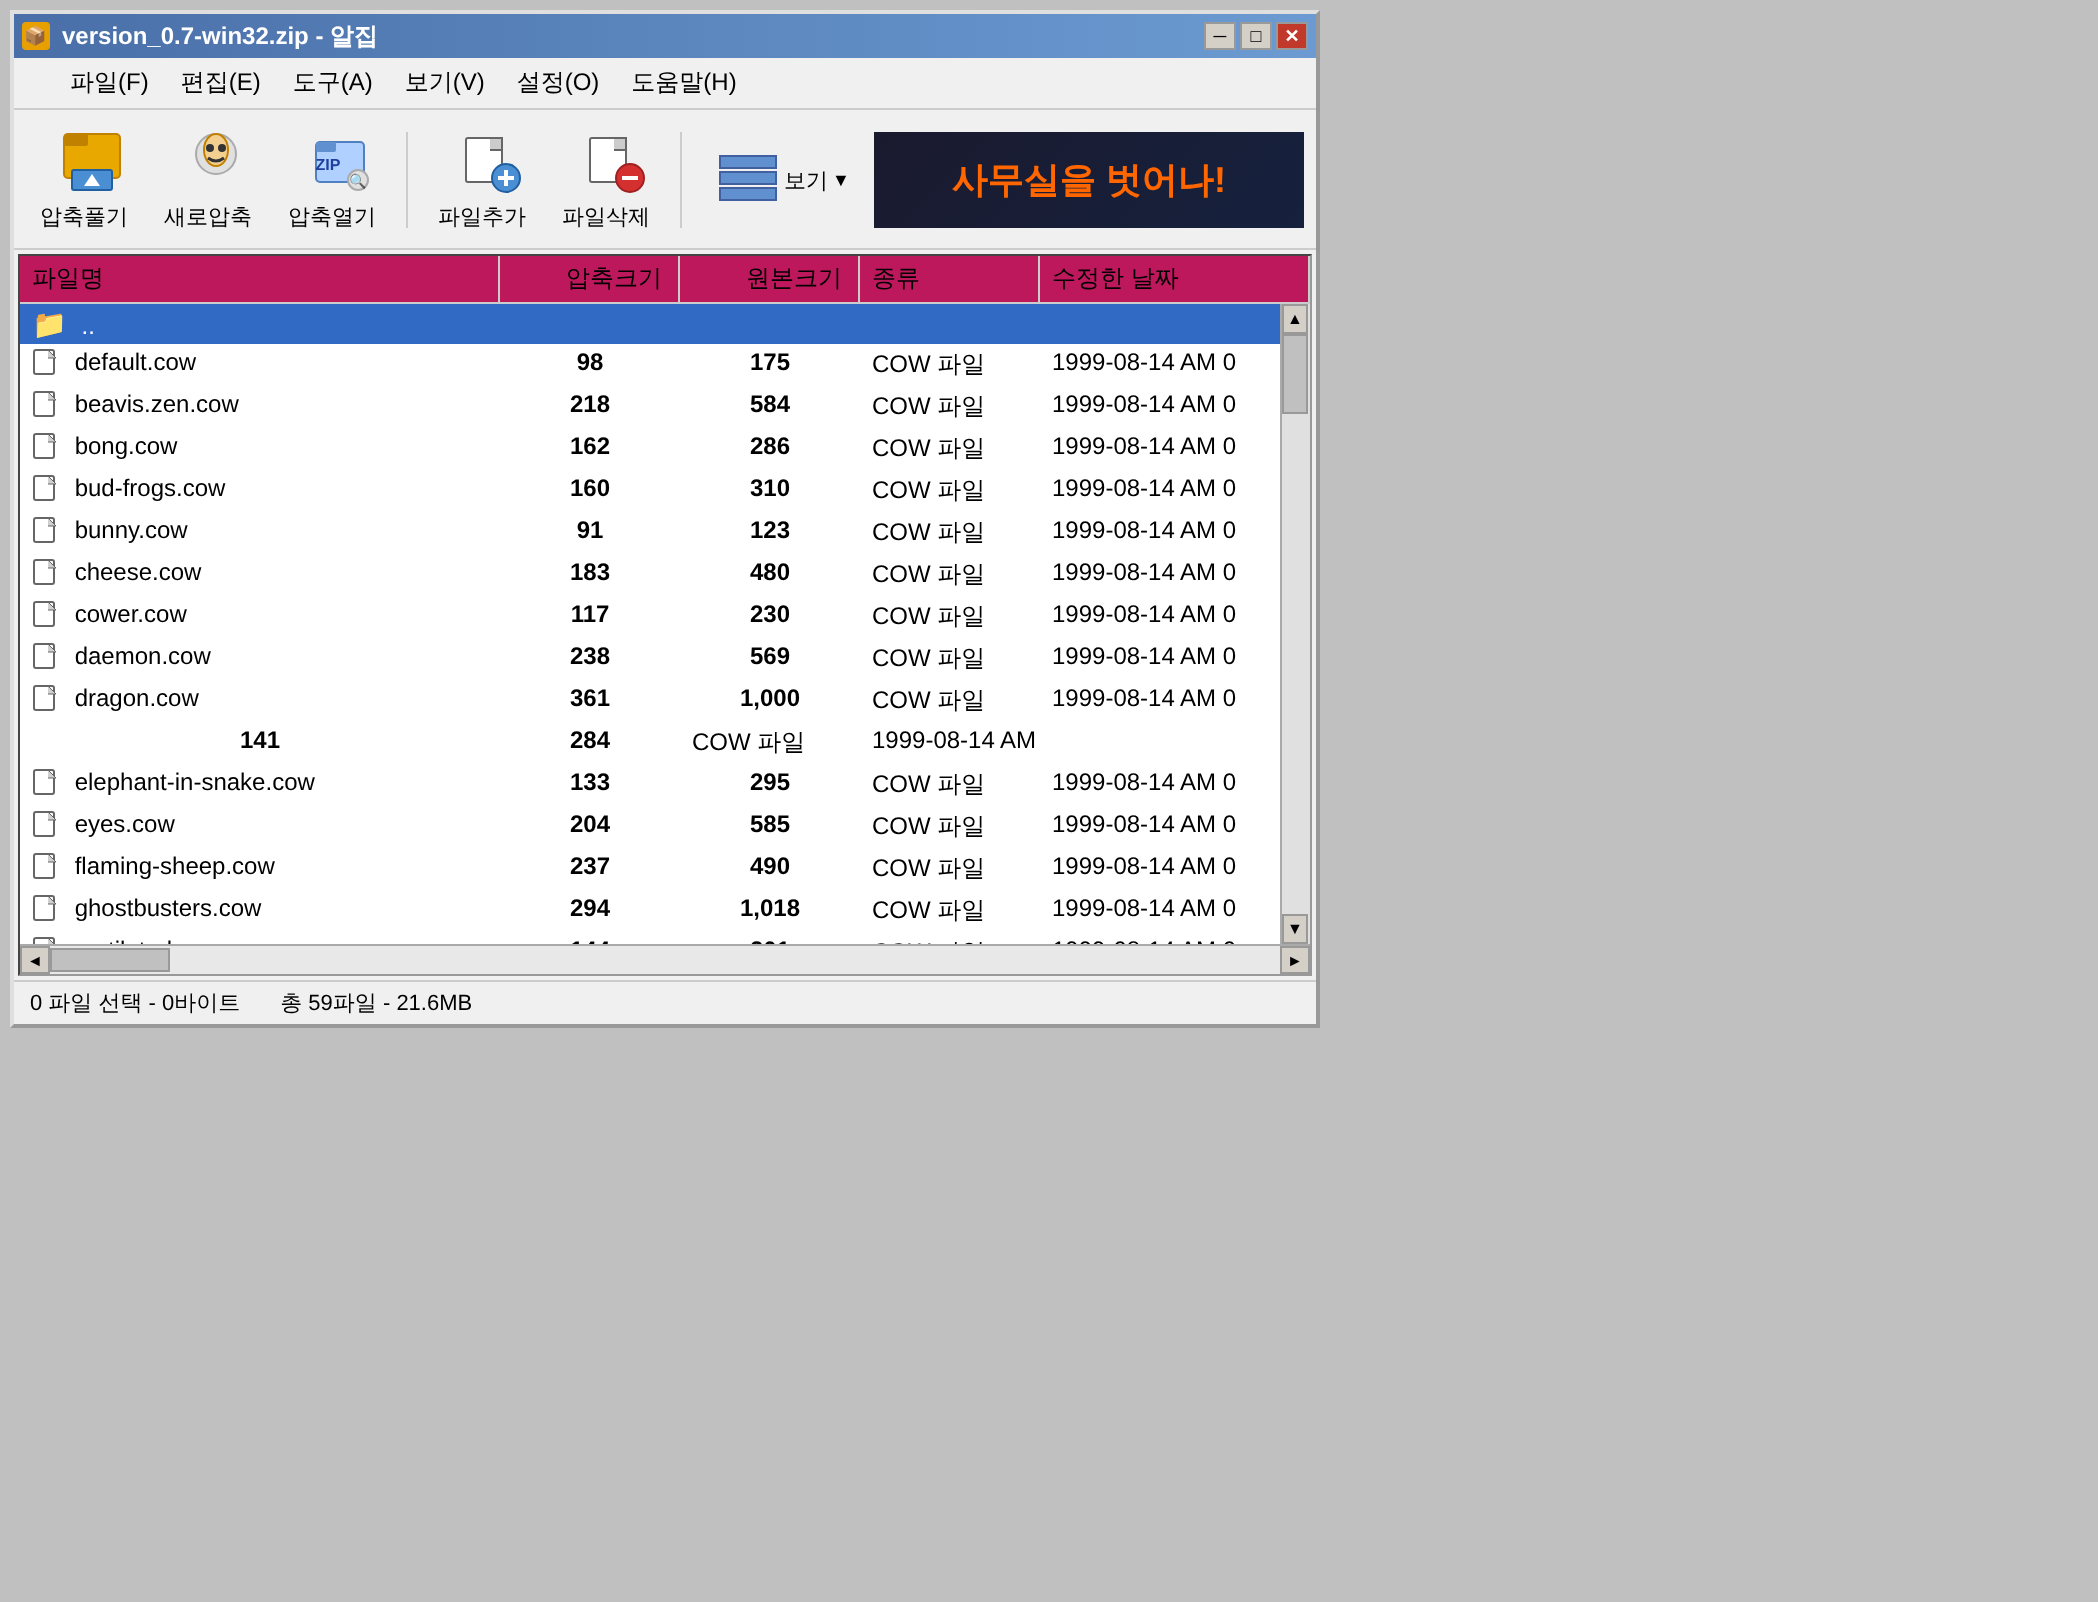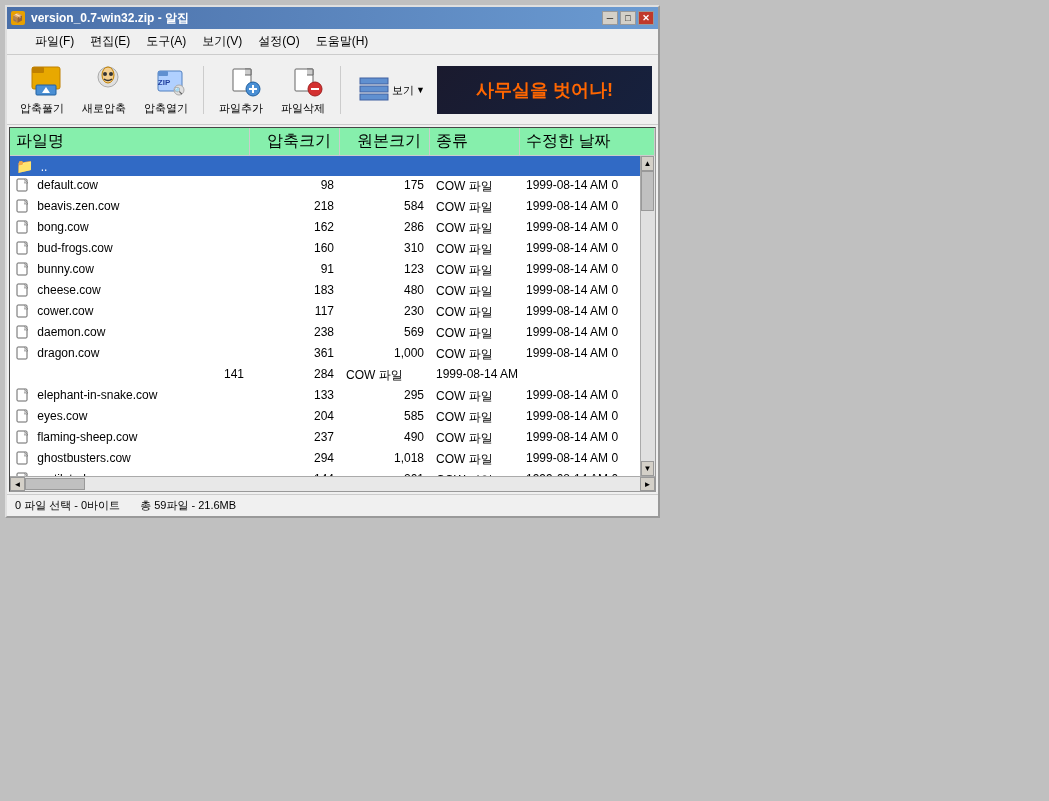--- a/index.html
+++ b/index.html
@@ -152,23 +152,23 @@
 
     .file-list-area {
       background: white;
       border: 1px inset #999;
       margin: 2px;
     }
 
     .list-header {
       display: grid;
       grid-template-columns: 240px 90px 90px 90px 1fr;
-      background: #86efac;
+      background: #be185d;
       border-bottom: 1px solid #ccc;
-      font-size: 16px;
+      font-size: 12px;
     }
 
     .list-header-cell {
       padding: 3px 6px;
       border-right: 1px solid #ccc;
       cursor: pointer;
       user-select: none;
       font-weight: normal;
     }
 
@@ -188,21 +188,21 @@
     .list-row.selected .list-cell { color: white; }
 
     .list-cell {
       padding: 2px 6px;
       border-bottom: none;
       white-space: nowrap;
       overflow: hidden;
       color: #000;
     }
 
-    .list-cell.right { text-align: right; }
+    .list-cell.right { text-align: center; font-weight: bold; }
 
     .folder-icon {
       color: #e8c000;
       font-size: 14px;
       margin-right: 4px;
     }
 
     .scrollbar-v {
       position: absolute;
       right: 0;

